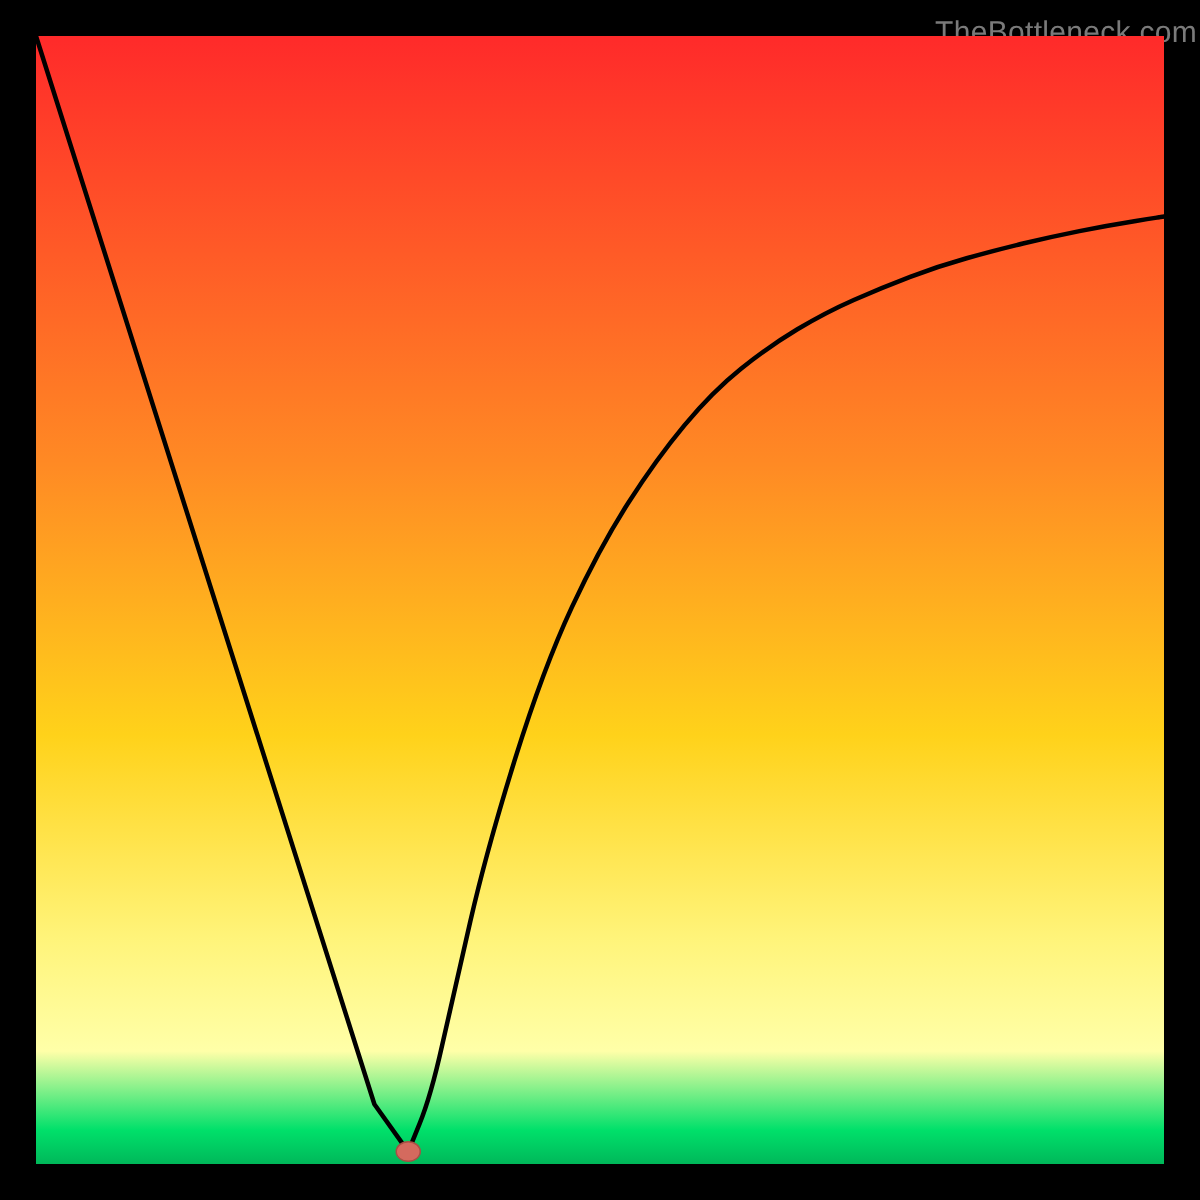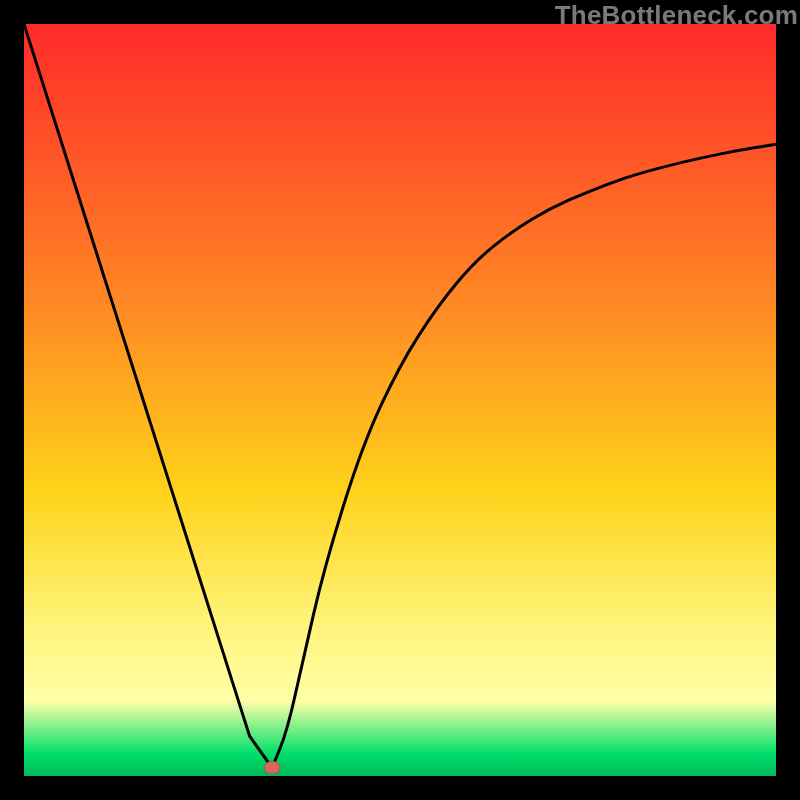--- a/index.html
+++ b/index.html
@@ -20,26 +20,26 @@
   }
   .plot {
     position: absolute;
     top: 24px;
     left: 24px;
     width: 752px;
     height: 752px;
   }
   .attrib {
     position: absolute;
-    top: 0;
+    top: 11px;
     right: 2px;
     color: #7a7a7a;
-    font-size: 26px;
+    font-size: 20px;
     letter-spacing: 0.2px;
-    font-weight: 700;
+    font-weight: 400;
   }
 </style>
 </head>
 <body>
 
 <div class="frame">
   <div class="attrib">TheBottleneck.com</div>
   <svg class="plot" viewBox="0 0 752 752" preserveAspectRatio="none">
     <defs>
       <linearGradient id="bg" x1="0" y1="0" x2="0" y2="1">

